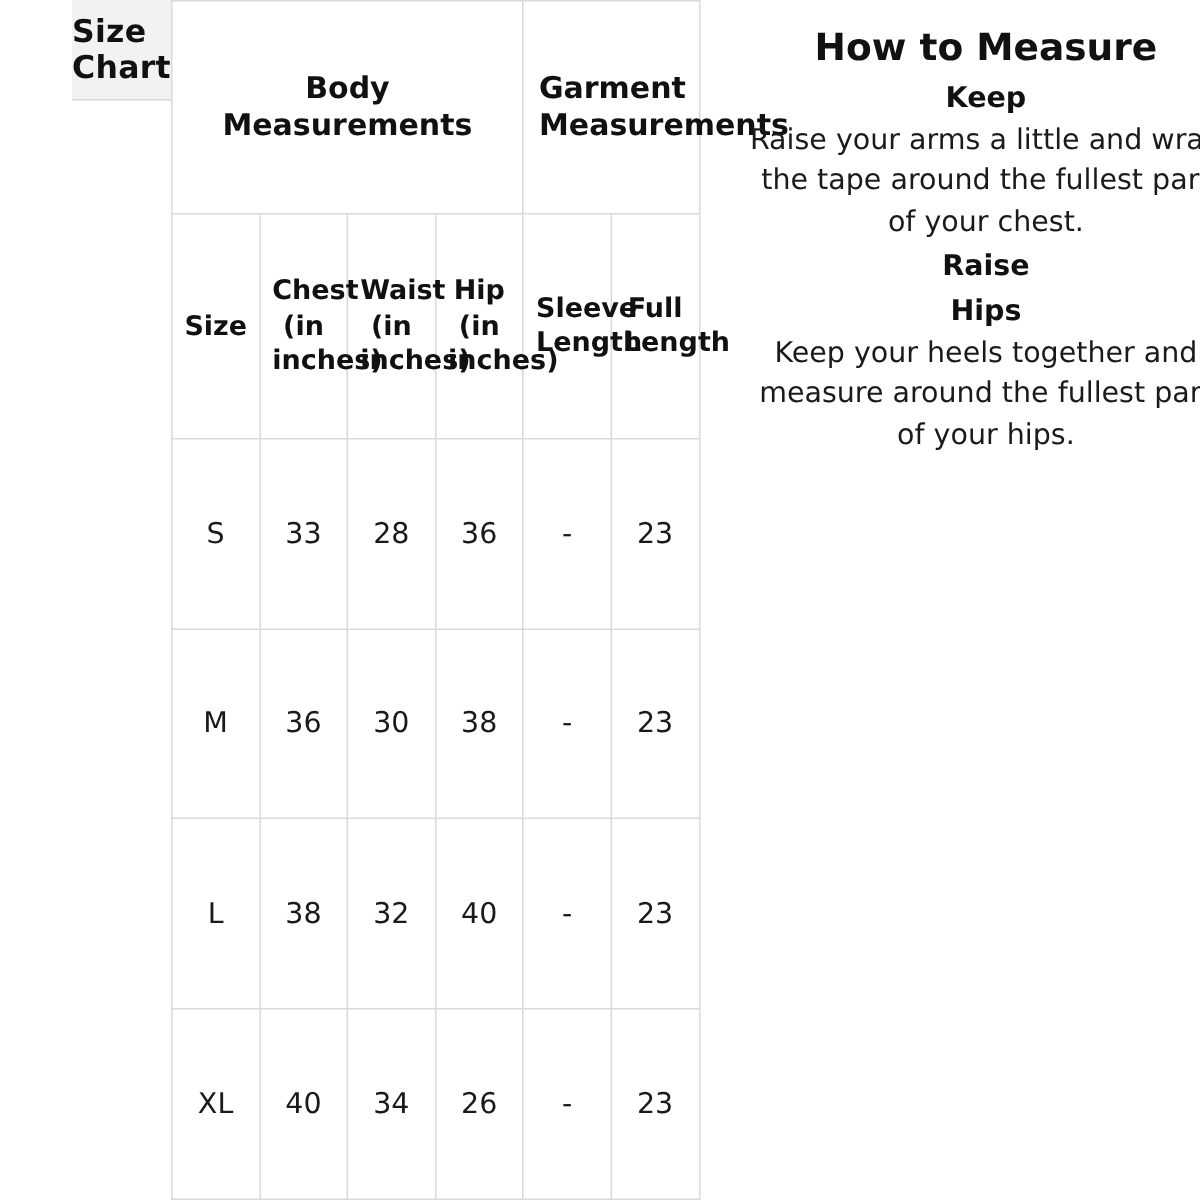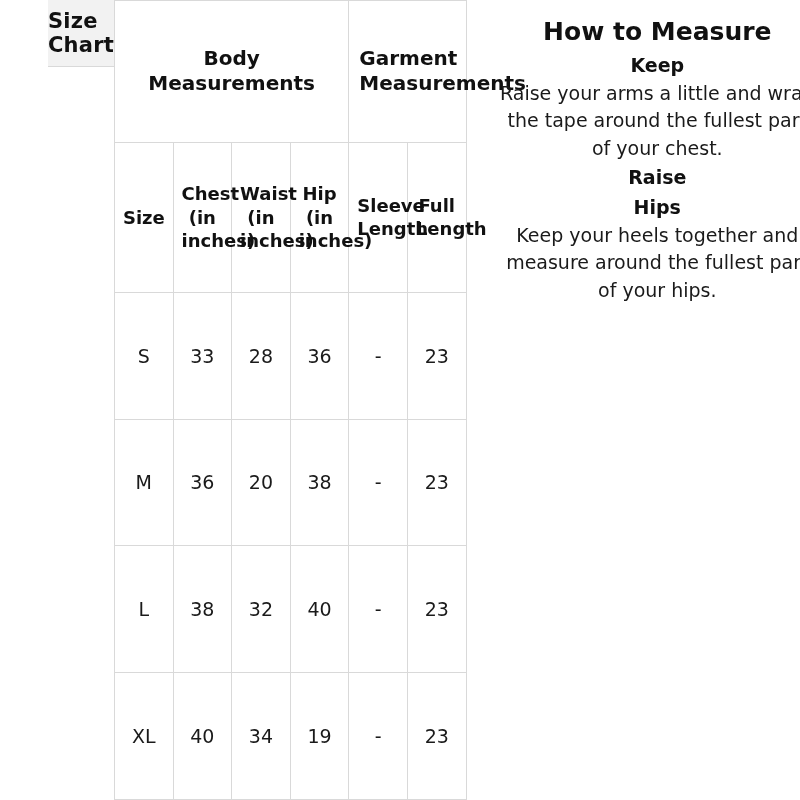--- a/index.html
+++ b/index.html
@@ -138,38 +138,38 @@
       <td class="data-cell c-size">S</td>
       <td class="data-cell c-chest">33</td>
       <td class="data-cell c-waist">28</td>
       <td class="data-cell c-hip">36</td>
       <td class="data-cell c-sleeve">-</td>
       <td class="data-cell c-full">23</td>
     </tr>
     <tr>
       <td class="data-cell c-size">M</td>
       <td class="data-cell c-chest">36</td>
-      <td class="data-cell c-waist">20</td>
+      <td class="data-cell c-waist">30</td>
       <td class="data-cell c-hip">38</td>
       <td class="data-cell c-sleeve">-</td>
       <td class="data-cell c-full">23</td>
     </tr>
     <tr>
       <td class="data-cell c-size">L</td>
       <td class="data-cell c-chest">38</td>
       <td class="data-cell c-waist">32</td>
       <td class="data-cell c-hip">40</td>
       <td class="data-cell c-sleeve">-</td>
       <td class="data-cell c-full">23</td>
     </tr>
     <tr>
       <td class="data-cell c-size">XL</td>
       <td class="data-cell c-chest">40</td>
       <td class="data-cell c-waist">34</td>
-      <td class="data-cell c-hip">19</td>
+      <td class="data-cell c-hip">26</td>
       <td class="data-cell c-sleeve">-</td>
       <td class="data-cell c-full">23</td>
     </tr>
   </tbody>
     </table>
 
   <div class="howto">
     <p class="section-title">How to Measure</p>
 
     <p class="sub-title">Keep</p>

